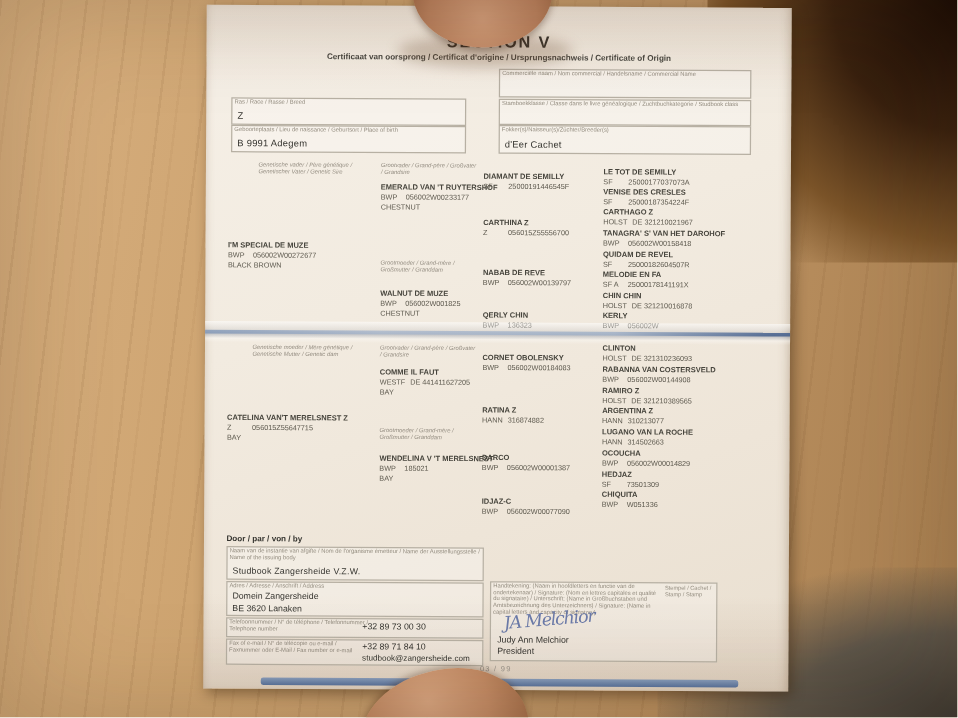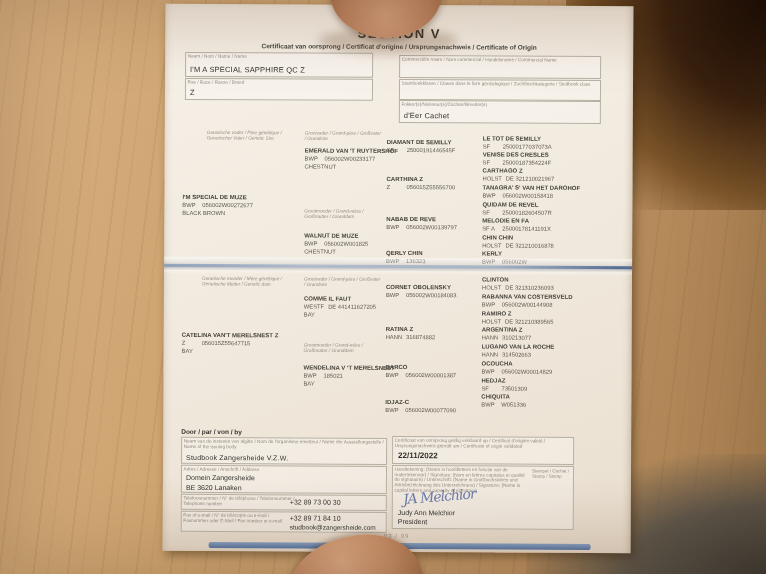--- a/index.html
+++ b/index.html
@@ -71,27 +71,27 @@
   <div class="grain"></div>
   <div class="tr-dark"></div>
   <div class="br-dark"></div>
 
   <div class="paper">
 
     <div class="marker" style="top:11px">03 / 99</div>
     <div class="title" style="top:21px">SECTION V</div>
     <div class="subtitle" style="top:38px">Certificaat van oorsprong / Certificat d'origine / Ursprungsnachweis / Certificate of Origin</div>
 
-    <div class="box" style="left:20px;top:48px;width:186px;height:23px">
-      <div class="lbl">Naam / Nom / Name / Name</div>
-      <div class="val">I'M A SPECIAL SAPPHIRE QC Z</div>
-    </div>
     <div class="box" style="left:20px;top:74px;width:186px;height:20px">
       <div class="lbl">Ras / Race / Rasse / Breed</div>
       <div class="val">Z</div>
+    </div>
+    <div class="box" style="left:20px;top:96px;width:186px;height:20px">
+      <div class="lbl">Geboorteplaats / Lieu de naissance / Geburtsort / Place of birth</div>
+      <div class="val">B 9991 Adegem</div>
     </div>
 
     <div class="box" style="left:234px;top:50px;width:200px;height:21px">
       <div class="lbl">Commerciële naam / Nom commercial / Handelsname / Commercial Name</div>
       <div class="val"></div>
     </div>
     <div class="box" style="left:234px;top:74px;width:200px;height:19px">
       <div class="lbl">Stamboekklasse / Classe dans le livre généalogique / Zuchtbuchkategorie / Studbook class</div>
       <div class="val"></div>
     </div>
@@ -257,24 +257,20 @@
     <div class="box" style="left:18px;top:490px;width:204px;height:14px">
       <div class="lbl" style="width:70%">Telefoonnummer / N° de téléphone / Telefonnummer / Telephone number</div>
       <div class="smallval" style="position:absolute;left:108px;top:3px">+32 89 73 00 30</div>
     </div>
     <div class="box" style="left:18px;top:507px;width:204px;height:19px">
       <div class="lbl" style="width:70%">Fax of e-mail / N° de télécopie ou e-mail / Faxnummer oder E-Mail / Fax number or e-mail</div>
       <div class="smallval" style="position:absolute;left:108px;top:2px">+32 89 71 84 10</div>
       <div class="smallval" style="position:absolute;left:108px;bottom:1px;font-size:6.5px">studbook@zangersheide.com</div>
     </div>
 
-    <div class="box" style="left:229px;top:431px;width:180px;height:26px">
-      <div class="lbl">Certificaat van oorsprong geldig verklaard op / Certificat d'origine validé / Ursprungsnachweis geprüft am / Certificate of origin validated</div>
-      <div class="datebig">22/11/2022</div>
-    </div>
     <div class="box" style="left:229px;top:460px;width:180px;height:62px">
       <div class="lbl" style="width:95%">Handtekening: (Naam in hoofdletters en functie van de ondertekenaar) / Signature: (Nom en lettres capitales et qualité du signataire) / Unterschrift: (Name in Großbuchstaben und Amtsbezeichnung des Unterzeichners) / Signature: (Name in capital letters and capacity of signatory)</div>
       <div class="stamp-lbl">Stempel / Cachet / Stamp / Stamp</div>
       <div class="sig-script">JA Melchior</div>
       <div class="sig-name">Judy Ann Melchior</div>
       <div class="sig-title">President</div>
     </div>
 
     <div class="marker" style="top:528px">03 / 99</div>
     <div class="bottom-edge"></div>

